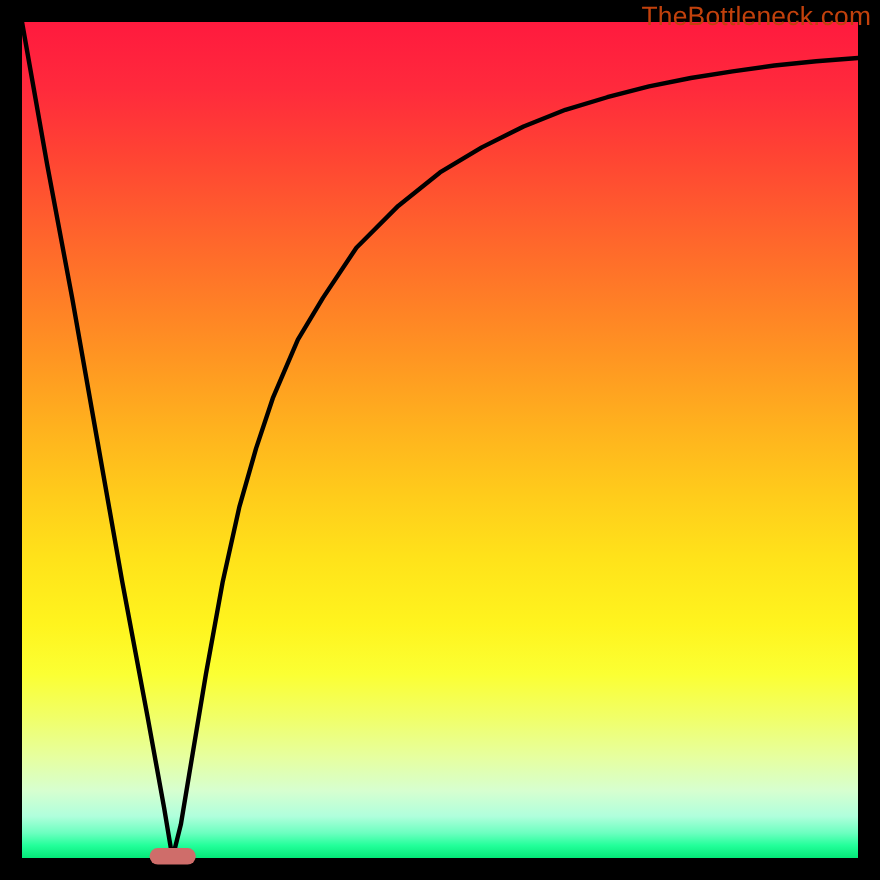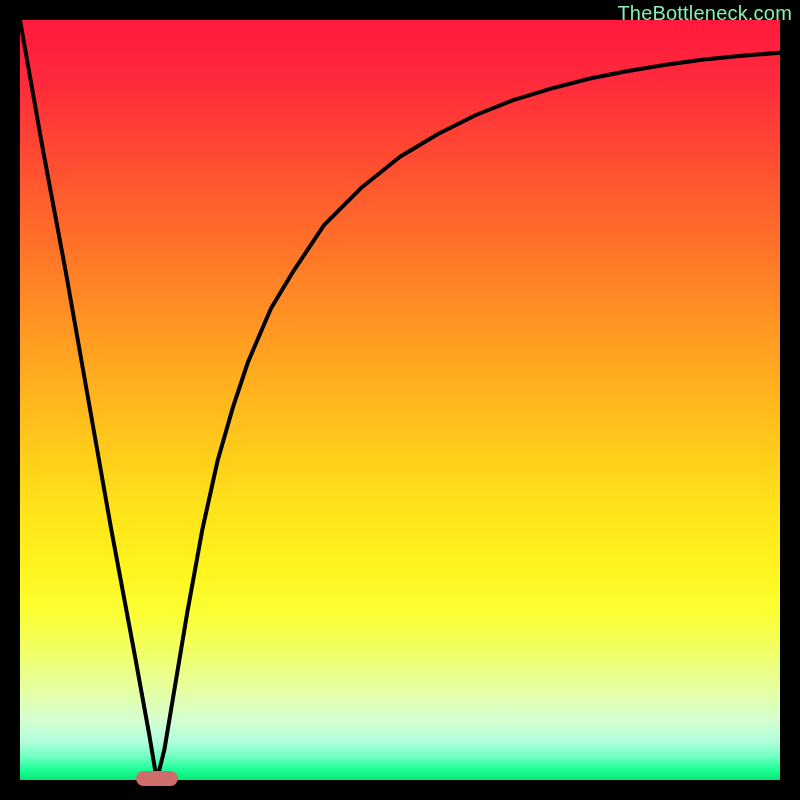--- a/index.html
+++ b/index.html
@@ -40,22 +40,22 @@
       #b0ffdc 95%,
       #6cffc0 97%,
       #23ff9a 98.5%,
       #04e878 100%
     );
   }
   .watermark {
     position: absolute;
     top: 2px;
     right: 8px;
-    color: #86efac;
-    font-size: 20px;
+    color: #c2410c;
+    font-size: 24px;
     letter-spacing: 0.2px;
     font-weight: 500;
     z-index: 5;
   }
   svg.overlay {
     position: absolute;
     left: 0;
     top: 0;
     width: 760px;
     height: 760px;

